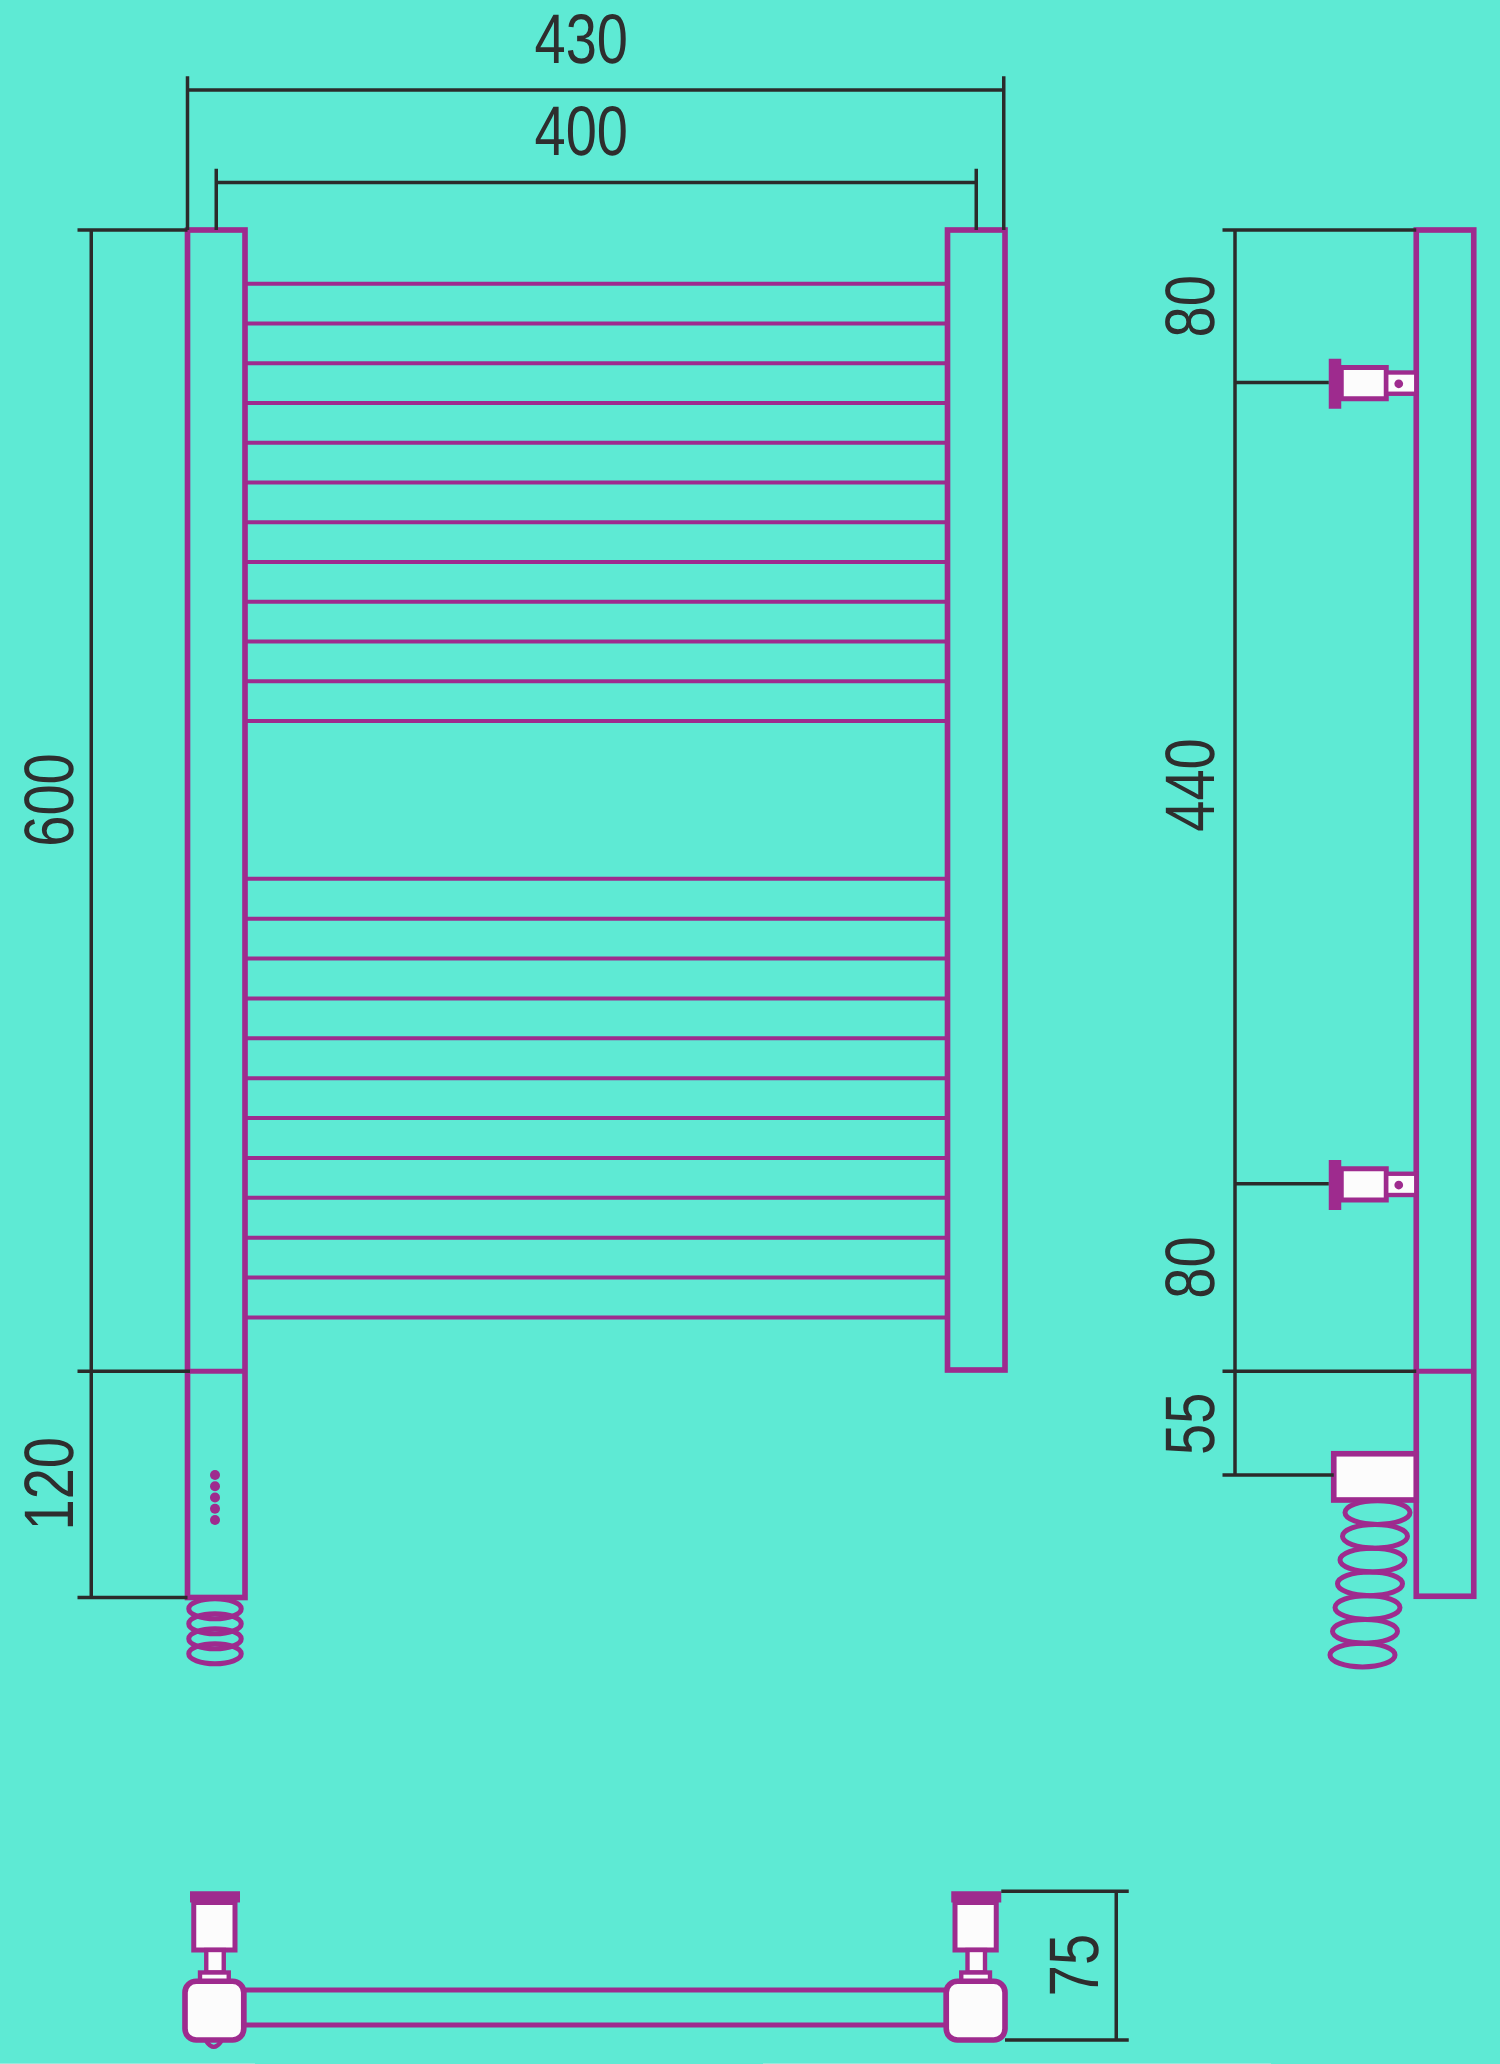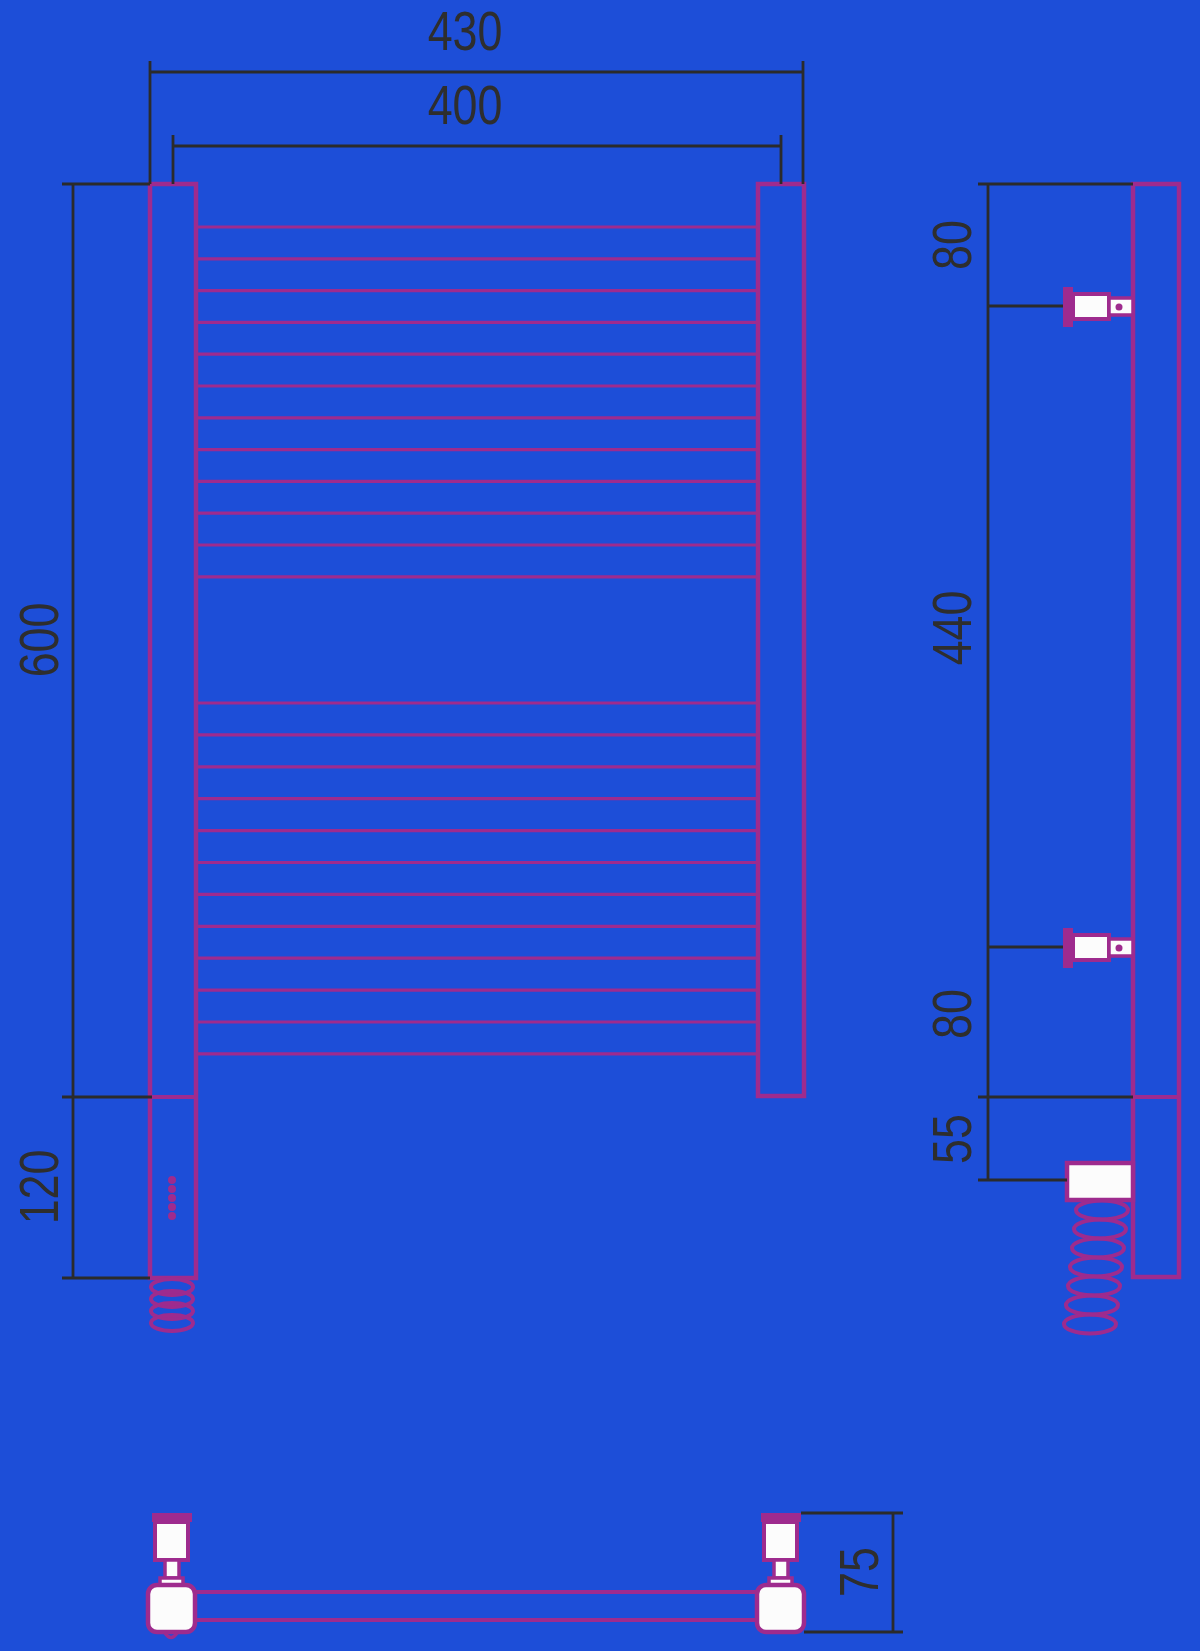--- a/index.html
+++ b/index.html
@@ -1,16 +1,16 @@
 <!DOCTYPE html>
 <html><head>
 <meta charset="utf-8">
 <style>
   html,body{margin:0;padding:0;background:#e9e9e9;}
-  .page{width:1200px;height:1651px;background:#1d4ed8;position:relative;margin:0 auto;
+  .page{width:1200px;height:1651px;background:#5eead4;position:relative;margin:0 auto;
         font-family:"Liberation Sans", sans-serif;}
   svg{display:block}
   .dim-label{fill:#2e2e2e;font-family:"Liberation Sans", sans-serif;font-size:56px;font-weight:400;}
   .outline{stroke:#9e2b8e;fill:none}
   .outline-fill{stroke:#9e2b8e;fill:#fcfcfc}
   .dimline{stroke:#2b2b2b;stroke-width:2.8;fill:none}
 </style>
 </head>
 <body>
 

